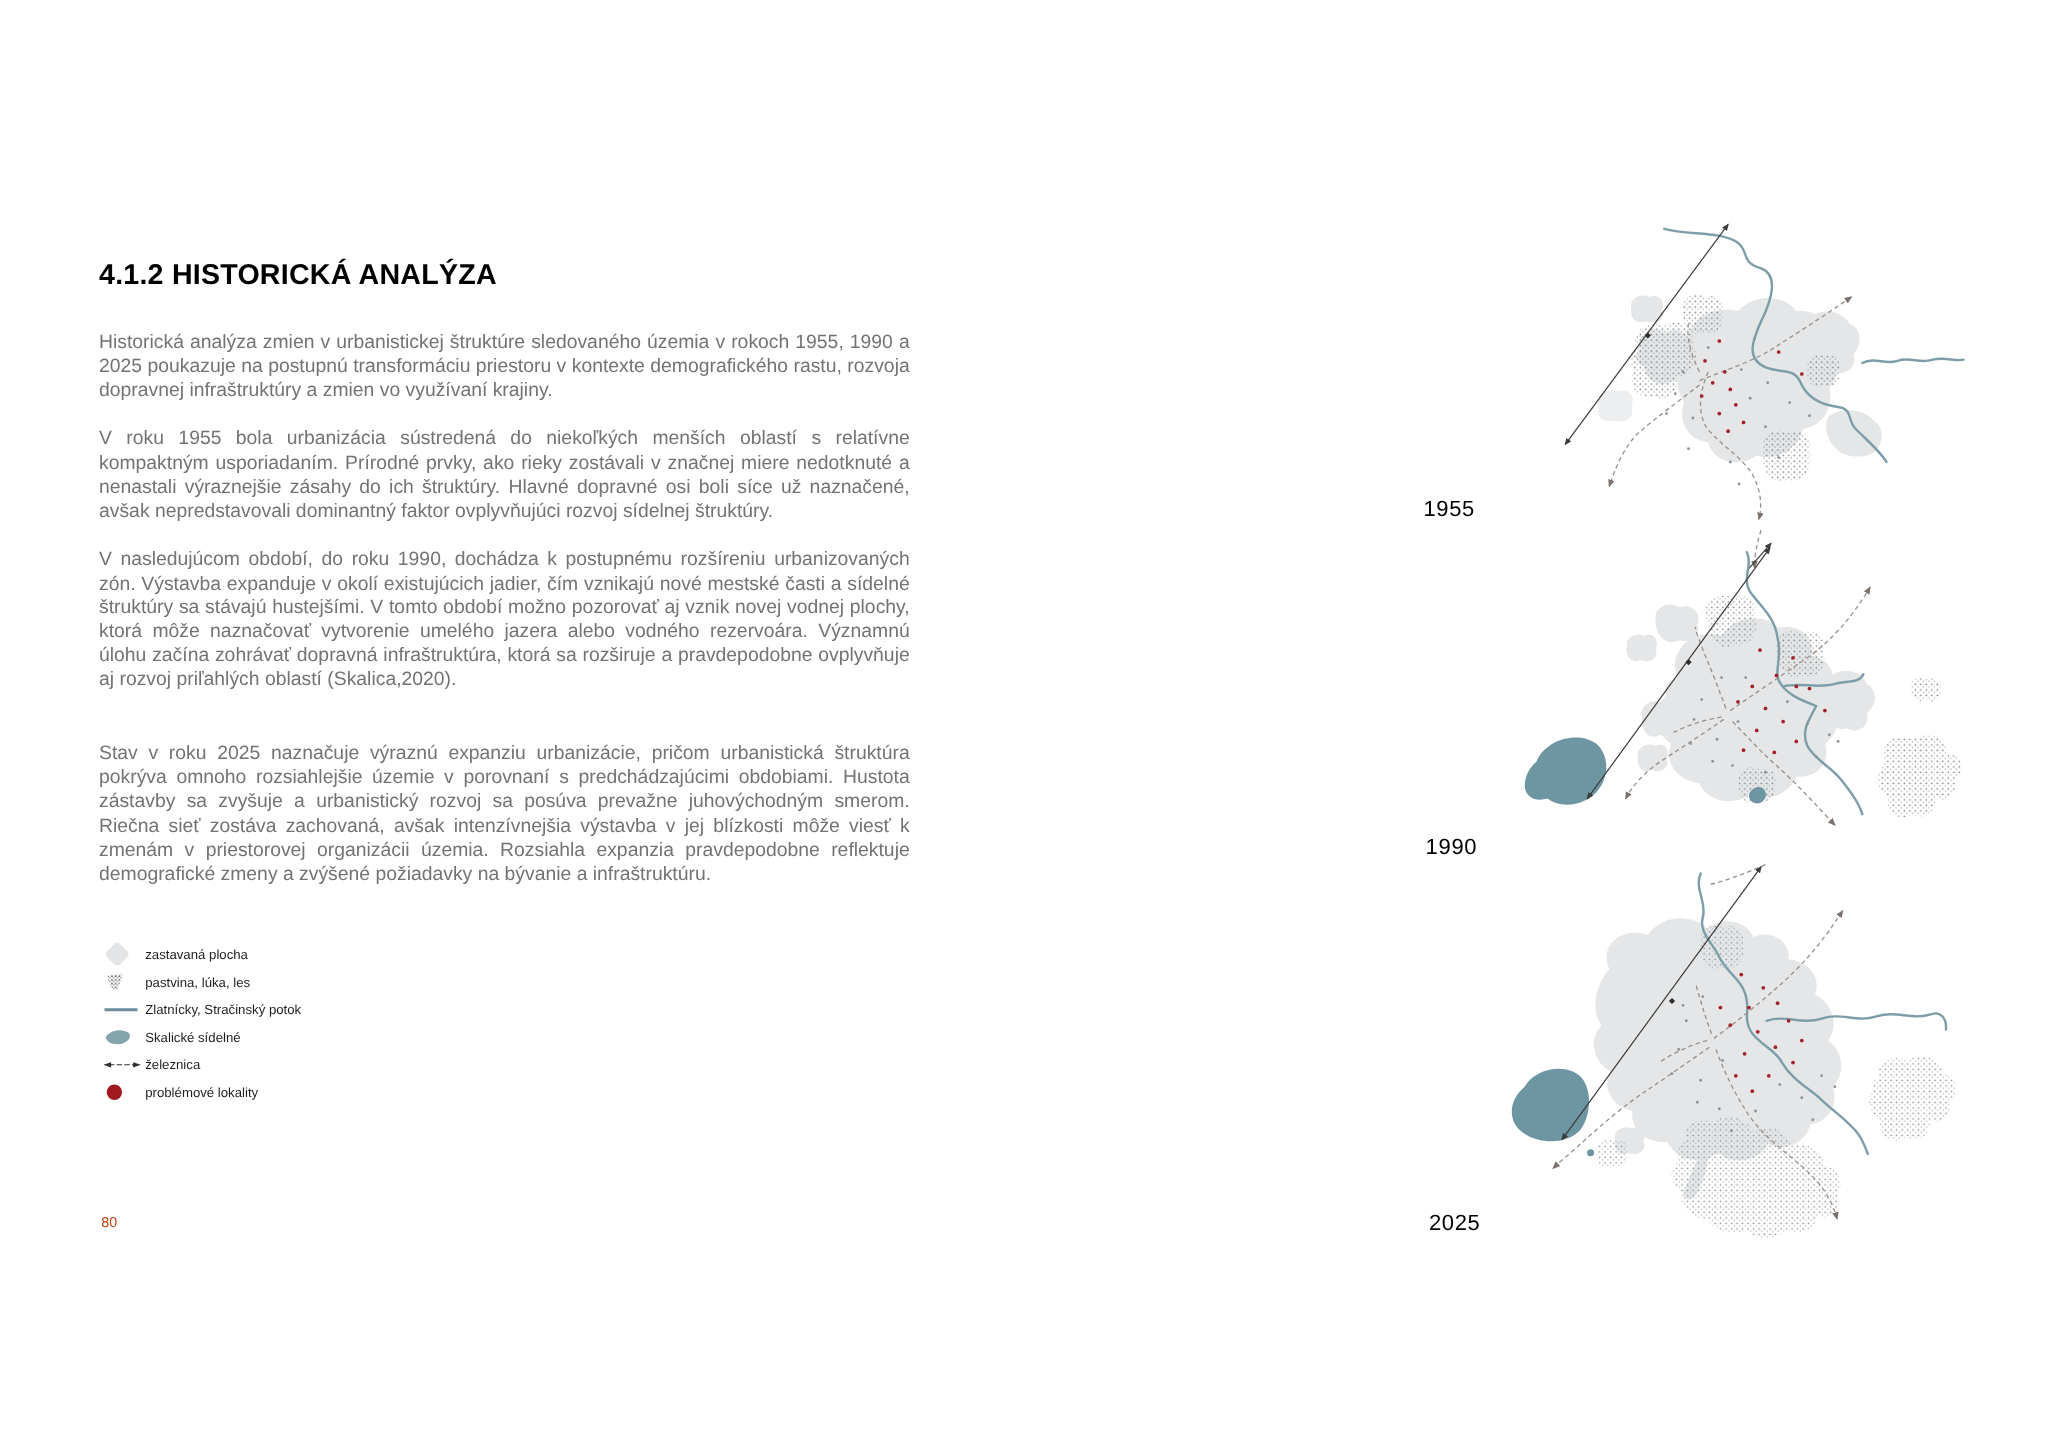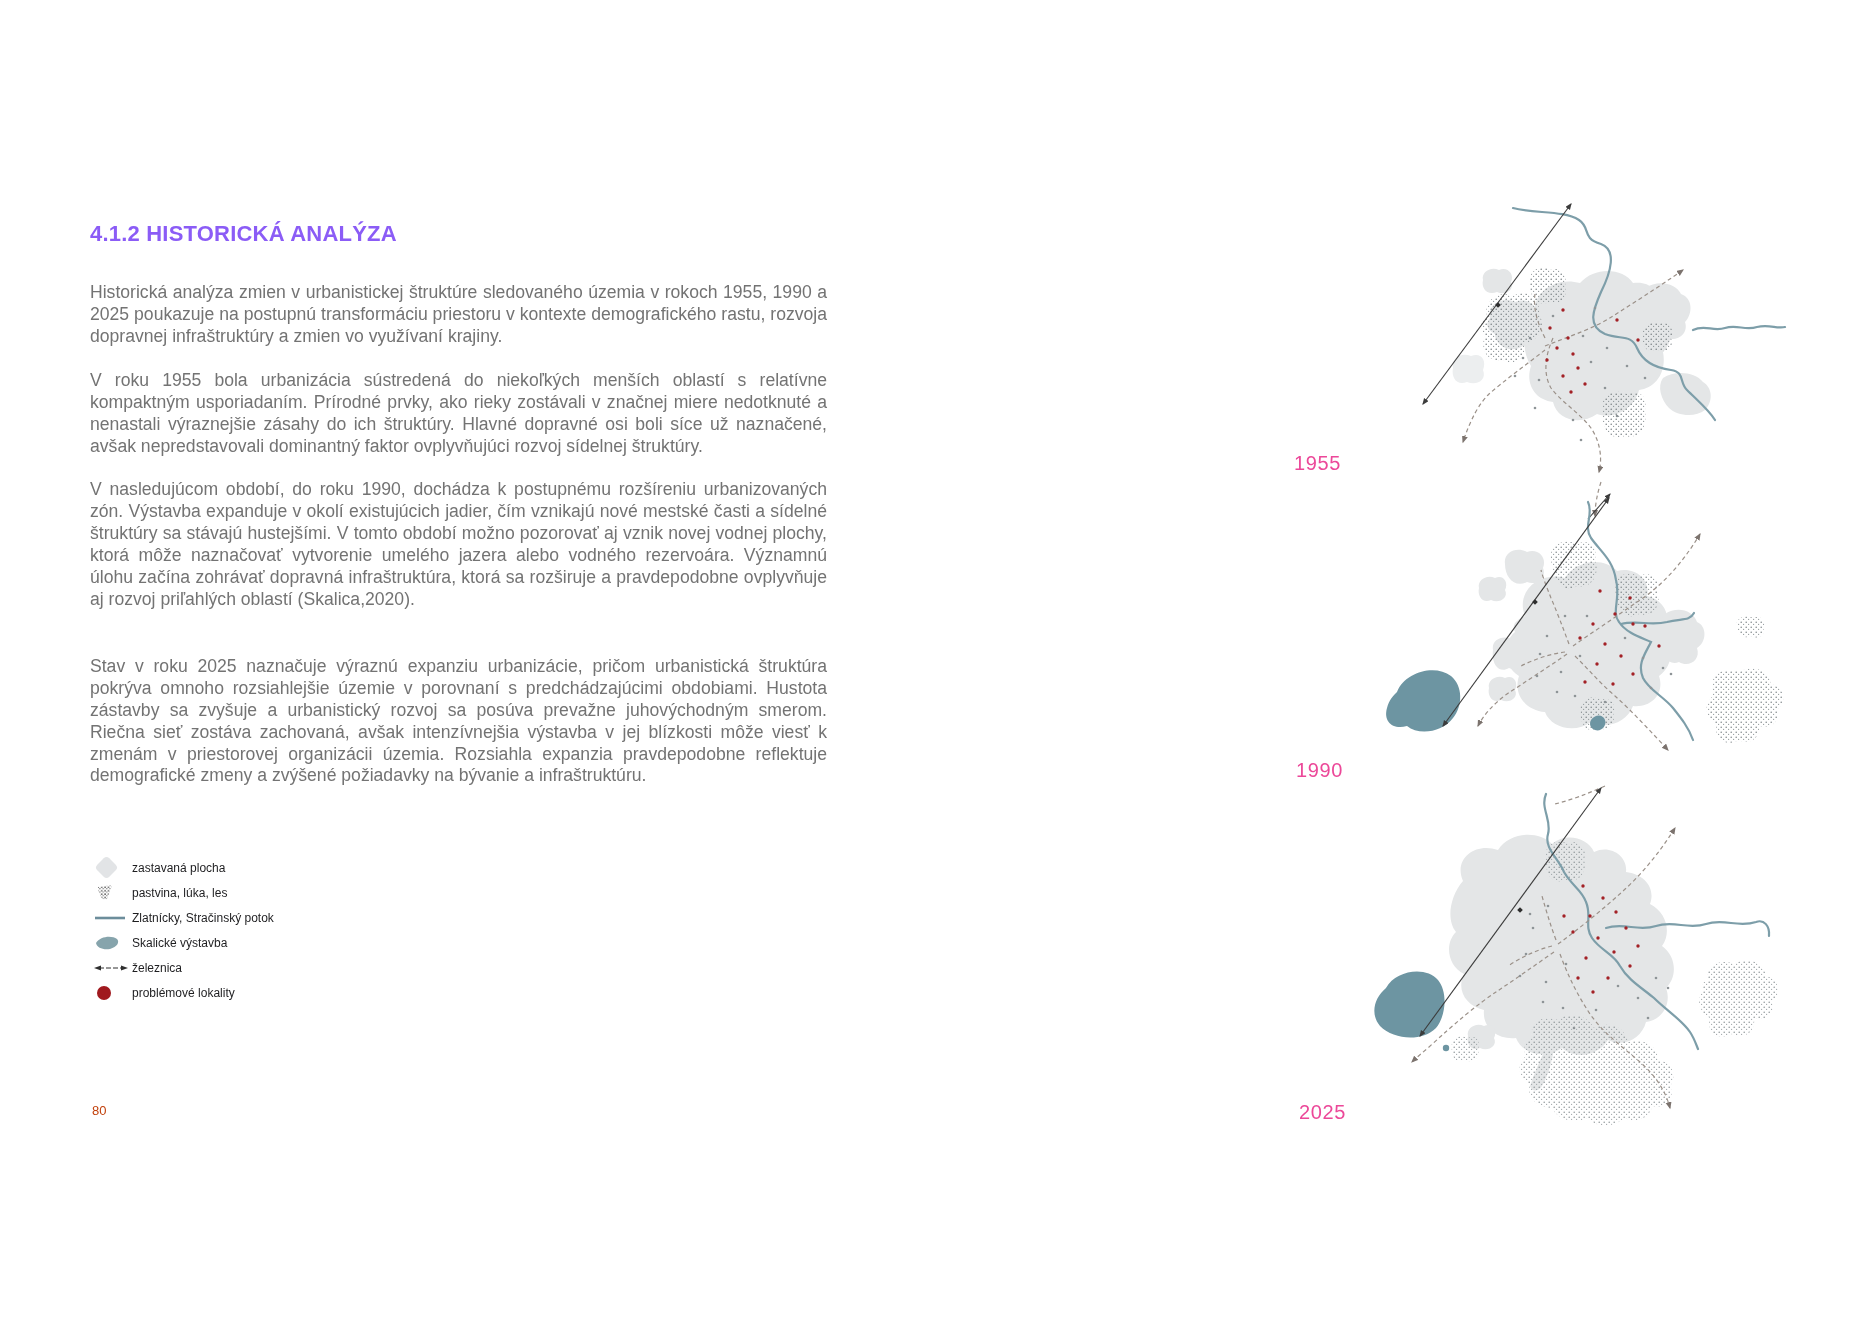--- a/index.html
+++ b/index.html
@@ -2,22 +2,22 @@
 <html><head>
 <meta charset="utf-8">
 <style>
   html,body { margin:0; padding:0; background:#ffffff; }
   .page {
     position:relative; width:1872px; height:1324px; background:#ffffff;
     font-family:"Liberation Sans", sans-serif; overflow:hidden; color:#1d1d1f;
   }
   .text-col { position:absolute; left:90px; top:220px; width:737px; }
   .section-title {
-    font-size:22px; font-weight:700; color:#8b5cf6; letter-spacing:0.2px;
-    margin:2px 0 37px 0; line-height:1.05;
+    font-size:26px; font-weight:700; color:#000000; letter-spacing:0.2px;
+    margin:16px 0 37px 0; line-height:1.05;
   }
   .text-col p {
     font-size:17.6px; line-height:21.9px; margin:0 0 22px 0;
     text-align:justify; color:#737373;
   }
   .text-col p.gap-after { margin-bottom:45px; }
   .legend { position:absolute; left:94px; top:855px; }
   .lrow { display:flex; align-items:center; height:25px; }
   .licon { width:38px; display:flex; align-items:center; justify-content:flex-start; }
   .llabel { font-size:12px; color:#1e1e20; white-space:nowrap; }
@@ -25,21 +25,21 @@
     width:17px; height:17px; background:#e2e4e6; border-radius:4px;
     transform:rotate(45deg); margin-left:4px;
   }
   .sw-dot { width:14px; height:14px; border-radius:50%; background:#a0191e; margin-left:3px; }
   .page-number { position:absolute; left:92px; top:1103px; font-size:13px; color:#c2410c; }
   .map { position:absolute; margin:0; padding:0; }
   .map svg { display:block; }
   .map-1955 { left:1395px; top:188px; }
   .map-1990 { left:1375px; top:496px; }
   .map-2025 { left:1368px; top:786px; }
-  .year-label { position:absolute; font-size:20px; color:#ec4899; letter-spacing:0.6px; }
+  .year-label { position:absolute; font-size:20px; color:#000000; letter-spacing:0.6px; }
   .yl-1955 { left:1294px; top:452px; }
   .yl-1990 { left:1296px; top:743px;margin-top:16px; }
   .yl-2025 { left:1299px; top:1101px; }
 </style>
 </head>
 <body>
 
 <div class="page">
 
   <main class="text-col">
@@ -78,21 +78,21 @@
           </svg>
       </span>
       <span class="llabel">Zlatnícky, Stračinský potok</span>
     </div>
     <div class="lrow">
       <span class="licon">
         <svg width="26" height="17" viewBox="0 0 26 17">
             <path d="M2,9 C6,2 18,1 23,5 C26,8 23,13 16,15 C9,16 3,14 2,9 Z" fill="#86a4ac"></path>
           </svg>
       </span>
-      <span class="llabel">Skalické výstavba</span>
+      <span class="llabel">Skalické sídelné</span>
     </div>
     <div class="lrow">
       <span class="licon">
         <svg width="34" height="10" viewBox="0 0 34 10">
           <line x1="5" y1="5" x2="29" y2="5" stroke="#2f2f2f" stroke-width="1" stroke-dasharray="5 2"></line>
           <path d="M0,5 L7,2.6 L7,7.4 Z" fill="#2f2f2f"></path>
           <path d="M34,5 L27,2.6 L27,7.4 Z" fill="#2f2f2f"></path>
         </svg>
       </span>
       <span class="llabel">železnica</span>

